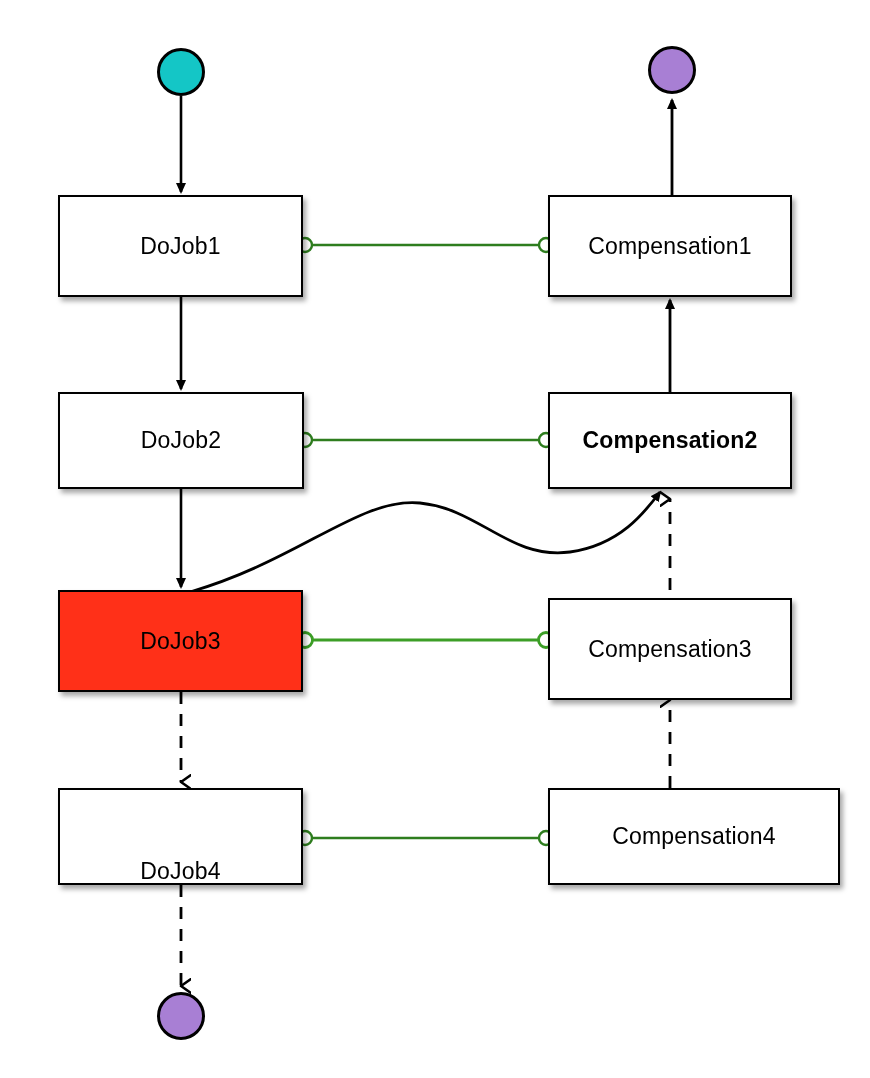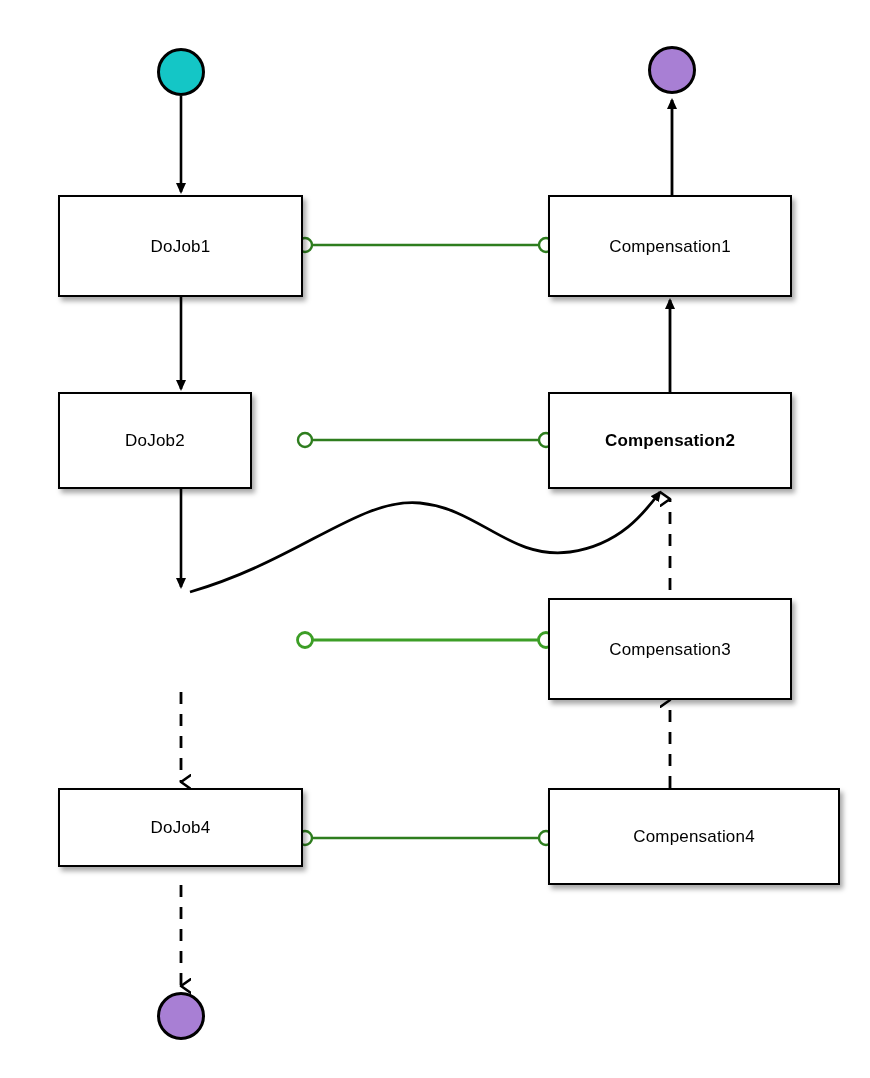--- a/index.html
+++ b/index.html
@@ -33,21 +33,21 @@
     display: flex;
     align-items: center;
     justify-content: center;
     box-shadow: 3px 4px 5px rgba(0,0,0,0.35);
   }
   .node-box.highlight {
     background: #ff3018;
   }
   .node-label {
     font-family: "Liberation Sans", sans-serif;
-    font-size: 17px;
+    font-size: 23px;
     color: #000000;
     letter-spacing: 0.2px;
     line-height: 1;
     white-space: nowrap;
     user-select: none;
   }
   .event-node {
     position: absolute;
     box-sizing: border-box;
     border: 3.5px solid #000000;
@@ -117,26 +117,29 @@
   <div class="event-node" style="left:157px; top:48px; width:48px; height:48px; background:#14c6c6;"></div>
 
   <div class="event-node" style="left:648px; top:46px; width:48px; height:48px; background:#a87fd4;"></div>
 
   <div class="event-node" style="left:157px; top:992px; width:48px; height:48px; background:#a87fd4;"></div>
 
   <div class="node-box" style="left:58px; top:195px; width:245px; height:102px;">
     <span class="node-label">DoJob1</span>
   </div>
 
-  <div class="node-box" style="left:58px; top:392px; width:194px; height:97px;">
+  <div class="node-box" style="left:58px; top:392px; width:246px; height:97px;">
     <span class="node-label">DoJob2</span>
   </div>
 
+  <div class="node-box highlight" style="left:58px; top:590px; width:245px; height:102px;">
+    <span class="node-label">DoJob3</span>
+  </div>
 
-  <div class="node-box" style="left:58px; top:788px; width:245px; height:79px;">
+  <div class="node-box" style="left:58px; top:788px; width:245px; height:97px;align-items:flex-end;">
     <span class="node-label">DoJob4</span>
   </div>
 
   <div class="node-box" style="left:548px; top:195px; width:244px; height:102px;">
     <span class="node-label">Compensation1</span>
   </div>
 
   <div class="node-box" style="left:548px; top:392px; width:244px; height:97px;font-weight:bold;">
     <span class="node-label">Compensation2</span>
   </div>

